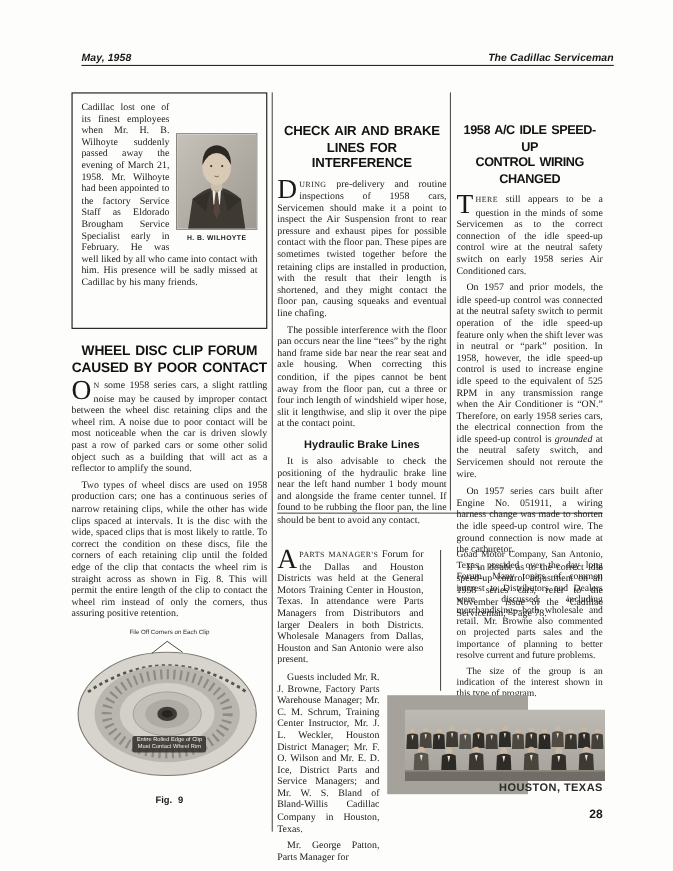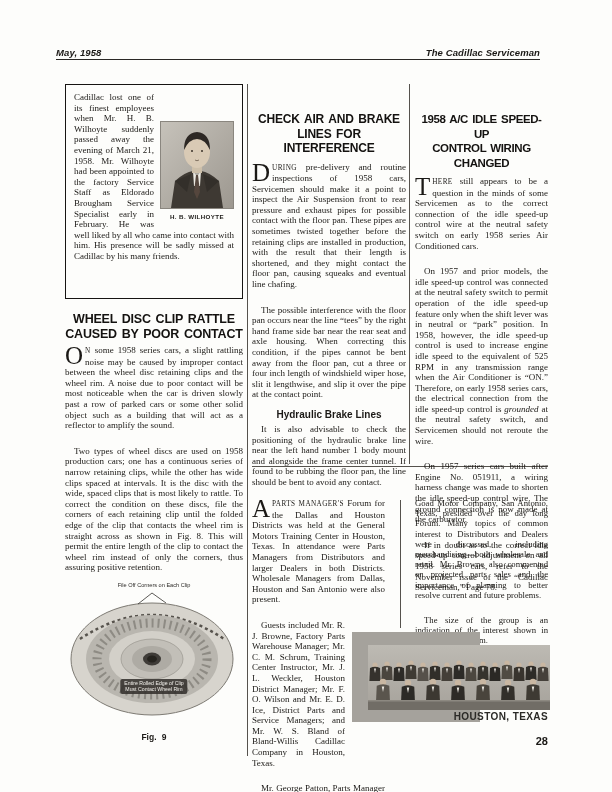--- a/index.html
+++ b/index.html
@@ -4,31 +4,31 @@
 <style>
   html,body { margin:0; padding:0; background:#ffffff; }
   .page {
     position:relative; width:612px; height:792px; margin:0 auto;
     background:#fdfdfb; color:#1b1916;
     font-family:"Liberation Serif", serif; overflow:hidden;
   }
 
   
   .masthead {
-    position:absolute; left:56px; top:47px; width:484px;
+    position:absolute; left:74px; top:47px; width:484px;
     display:flex; justify-content:space-between; align-items:flex-end;
     border-bottom:1.4px solid #2a2825; padding-bottom:1px;
     font-family:"Liberation Sans", sans-serif;
     font-style:italic; font-weight:bold; font-size:9.5px; letter-spacing:0.1px;
   }
 
   
   .body-txt { font-size:9px; line-height:10.6px; text-align:justify; }
   .para { margin:0; }
-  .para + .para, .spaced { margin-top:15px; }
+  .para + .para, .spaced { margin-top:5px; }
   .indent { text-indent:9px; }
   .art-title {
     font-family:"Liberation Sans", sans-serif; font-weight:bold;
     text-align:center; font-size:12px; line-height:14.5px;
     letter-spacing:-0.2px; word-spacing:1.5px; color:#141210;margin-top:28px;
   }
   .art-title .tline { display:block; }
   .dropcap {
     float:left; font-size:25px; line-height:19.5px; padding:1px 2px 0 0;
     font-family:"Liberation Serif", serif;
@@ -146,21 +146,21 @@
           <circle cx="41" cy="29" r="1" fill="#3a322a"></circle>
           <path d="M34,38 Q36,39.5 38,38" stroke="#6b5c4c" stroke-width="0.8" fill="none"></path>
           <path d="M35,33 Q36,34 37,33" stroke="#b9a econ88" stroke-width="0.6" fill="none"></path>
         </svg>
         <div class="obit-cap">H. B. WILHOYTE</div>
       </div>
       <span style="display:inline;">Cadillac lost one of its finest employees when Mr. H. B. Wilhoyte suddenly passed away the evening of March 21, 1958. Mr. Wilhoyte had been appointed to the factory Service Staff as Eldorado Brougham Service Specialist early in February. He was well liked by all who came into contact with him. His presence will be sadly missed at Cadillac by his many friends.</span>
     </div>
 
     <div class="art-title">
-      <span class="tline">WHEEL DISC CLIP RATTLE</span>
+      <span class="tline">WHEEL DISC CLIP FORUM</span>
       <span class="tline">CAUSED BY POOR CONTACT</span>
     </div>
 
     <div class="body-txt para spaced" style="margin-top:4px;">
       <span class="dropcap">O</span><span class="lead-caps">N</span><span> some 1958 series cars, a slight rattling noise may be caused by improper contact between the wheel disc retaining clips and the wheel rim. A noise due to poor contact will be most noticeable when the car is driven slowly past a row of parked cars or some other solid object such as a building that will act as a reflector to amplify the sound.</span>
     </div>
     <div class="body-txt para indent">Two types of wheel discs are used on 1958 production cars; one has a continuous series of narrow retaining clips, while the other has wide clips spaced at intervals. It is the disc with the wide, spaced clips that is most likely to rattle. To correct the condition on these discs, file the corners of each retaining clip until the folded edge of the clip that contacts the wheel rim is straight across as shown in Fig. 8. This will permit the entire length of the clip to contact the wheel rim instead of only the corners, thus assuring positive retention.</div>
 
     <div class="wheel-fig">
       <div class="wheel-label-top">File Off Corners on Each Clip</div>

